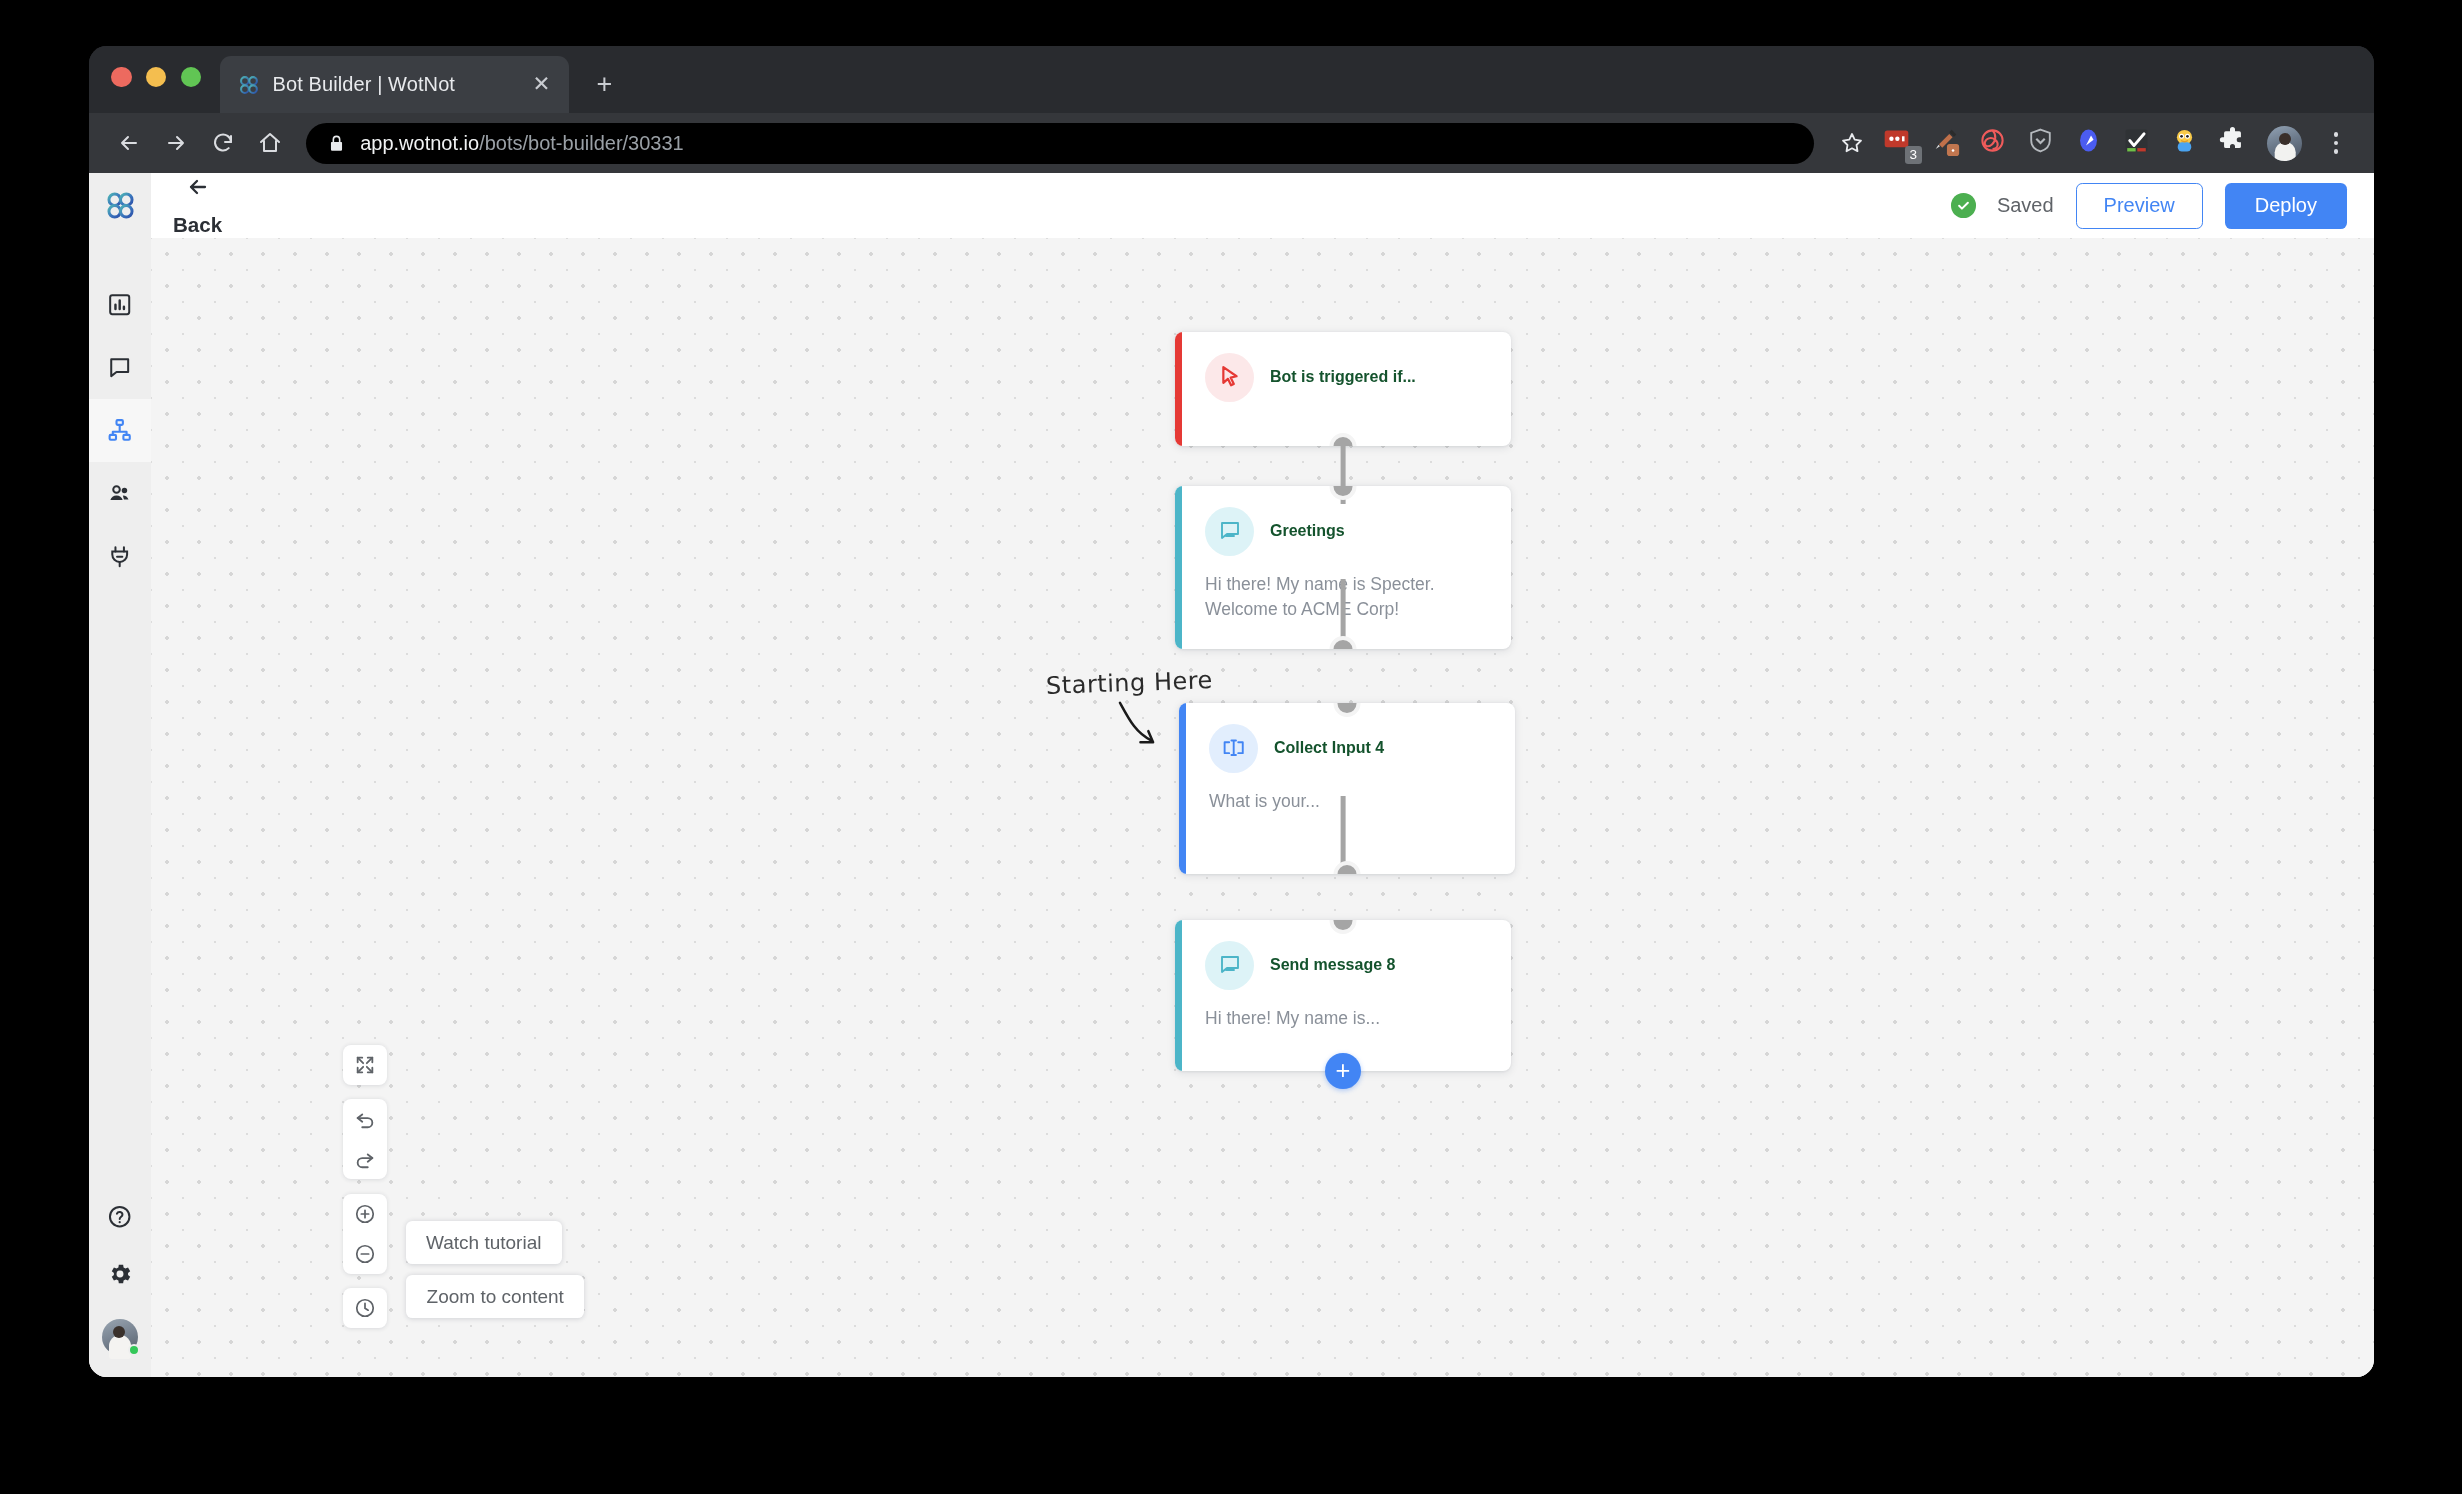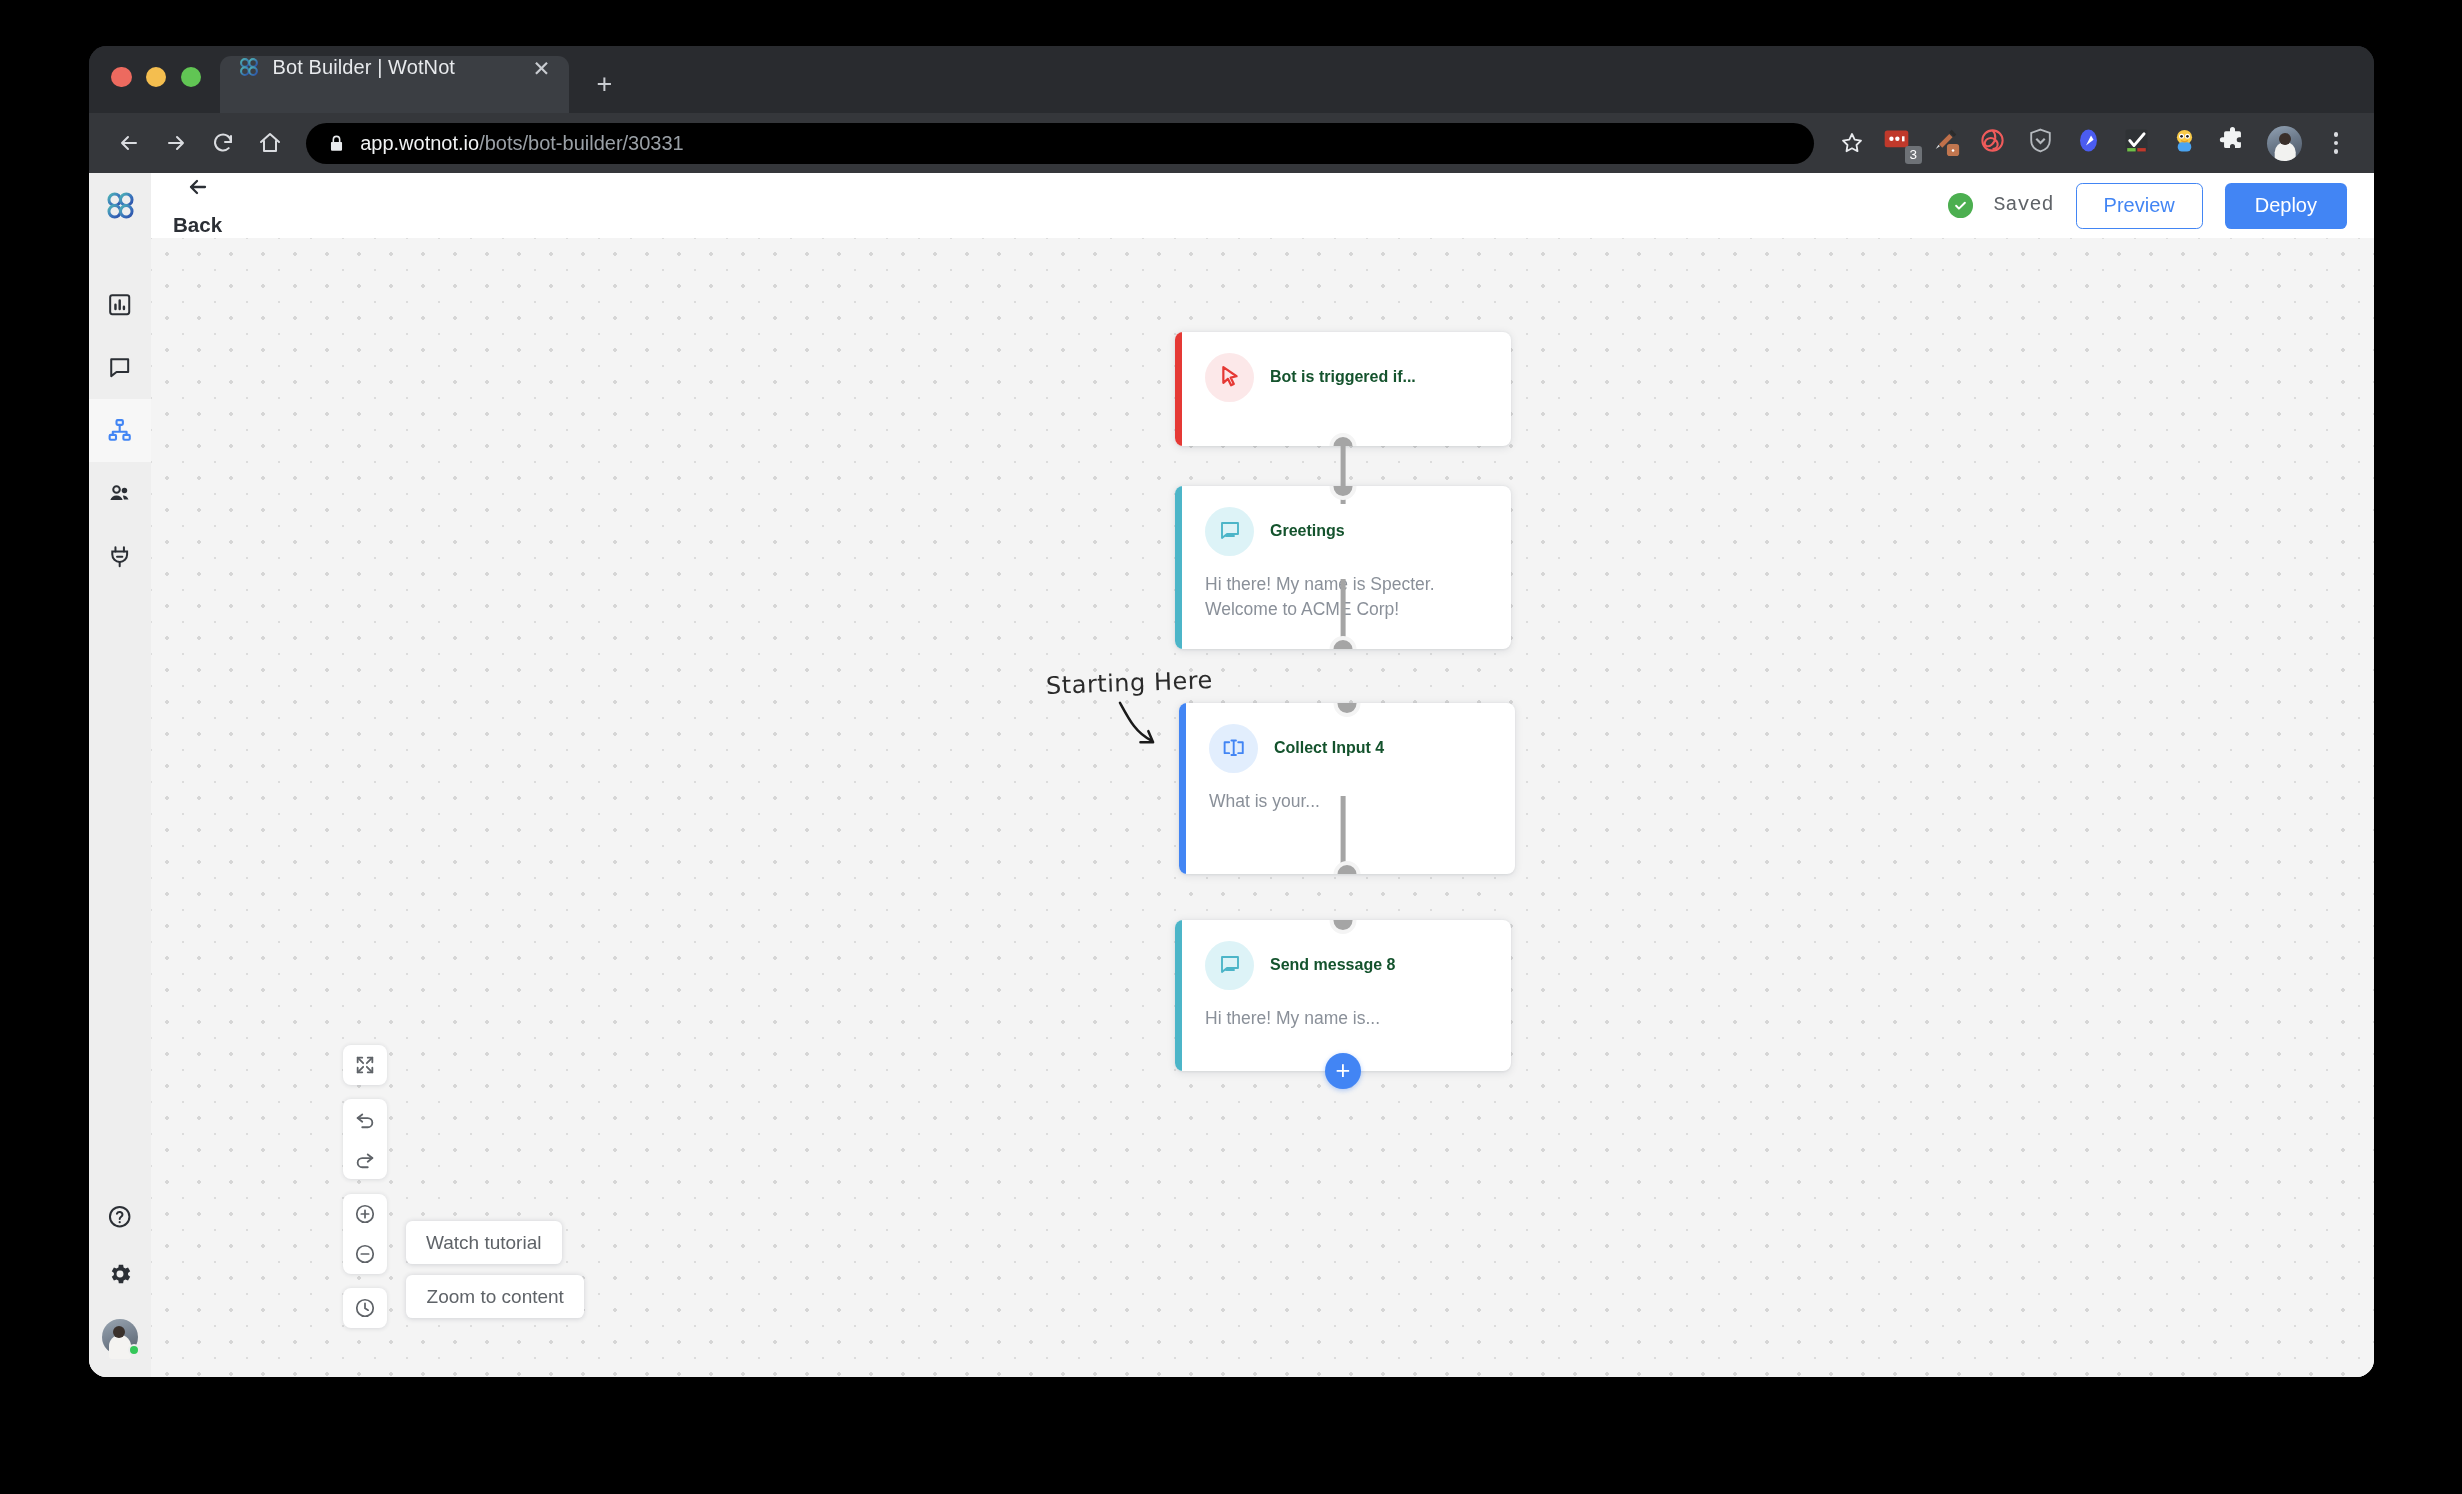--- a/index.html
+++ b/index.html
@@ -34,21 +34,21 @@
   .tl { width: 20.6px; height: 20.6px; border-radius: 50%; }
   .tl.red { background: #ed6a5f; }
   .tl.yellow { background: #f4be4f; }
   .tl.green { background: #61c554; }
 
   .tab {
     margin-left: 19px;
     width: 349px; height: 57px;
     background: #3b3e43;
     border-radius: 11px 11px 0 0;
-    display: flex; 
+    display: flex; align-items: center;
     padding: 0 14.3px 0 17.5px;
     gap: 12.7px;
     position: relative;
   }
   .tab-favicon { width: 22px; height: 22px; flex: 0 0 auto; }
   .tab-title {
     color: #e8eaed; font-size: 20px;
     white-space: nowrap; overflow: hidden; text-overflow: ellipsis;
     flex: 1 1 auto; letter-spacing: 0.1px;
   }
@@ -180,21 +180,21 @@
   }
   .back-btn { display: flex; align-items: center; gap: 11px; flex-direction: column; }
   .back-label { font-size: 20.6px; font-weight: 700; color: #2b2f35; }
   .app-title {
     position: absolute; left: 0; right: 0;
     text-align: center;
     font-size: 21.4px; font-weight: 700; color: #2b2f35;
     pointer-events: none;
   }
   .header-right { margin-left: auto; display: flex; align-items: center; gap: 22px; z-index: 2; }
-  .saved { display: flex; gap: 21px; font-family: Liberation Mono, monospace; }
+  .saved { display: flex; align-items: center; gap: 21px; }
   .check-circle {
     width: 24.6px; height: 24.6px; border-radius: 50%;
     background: #4caf50; display: flex; align-items: center; justify-content: center;
   }
   .saved-label { font-size: 20px; color: #5f6368; font-weight: 500; }
   .btn {
     height: 46px; border-radius: 6.3px;
     display: flex; align-items: center; justify-content: center;
     font-size: 20px; font-weight: 500;
     padding: 0 27px;

